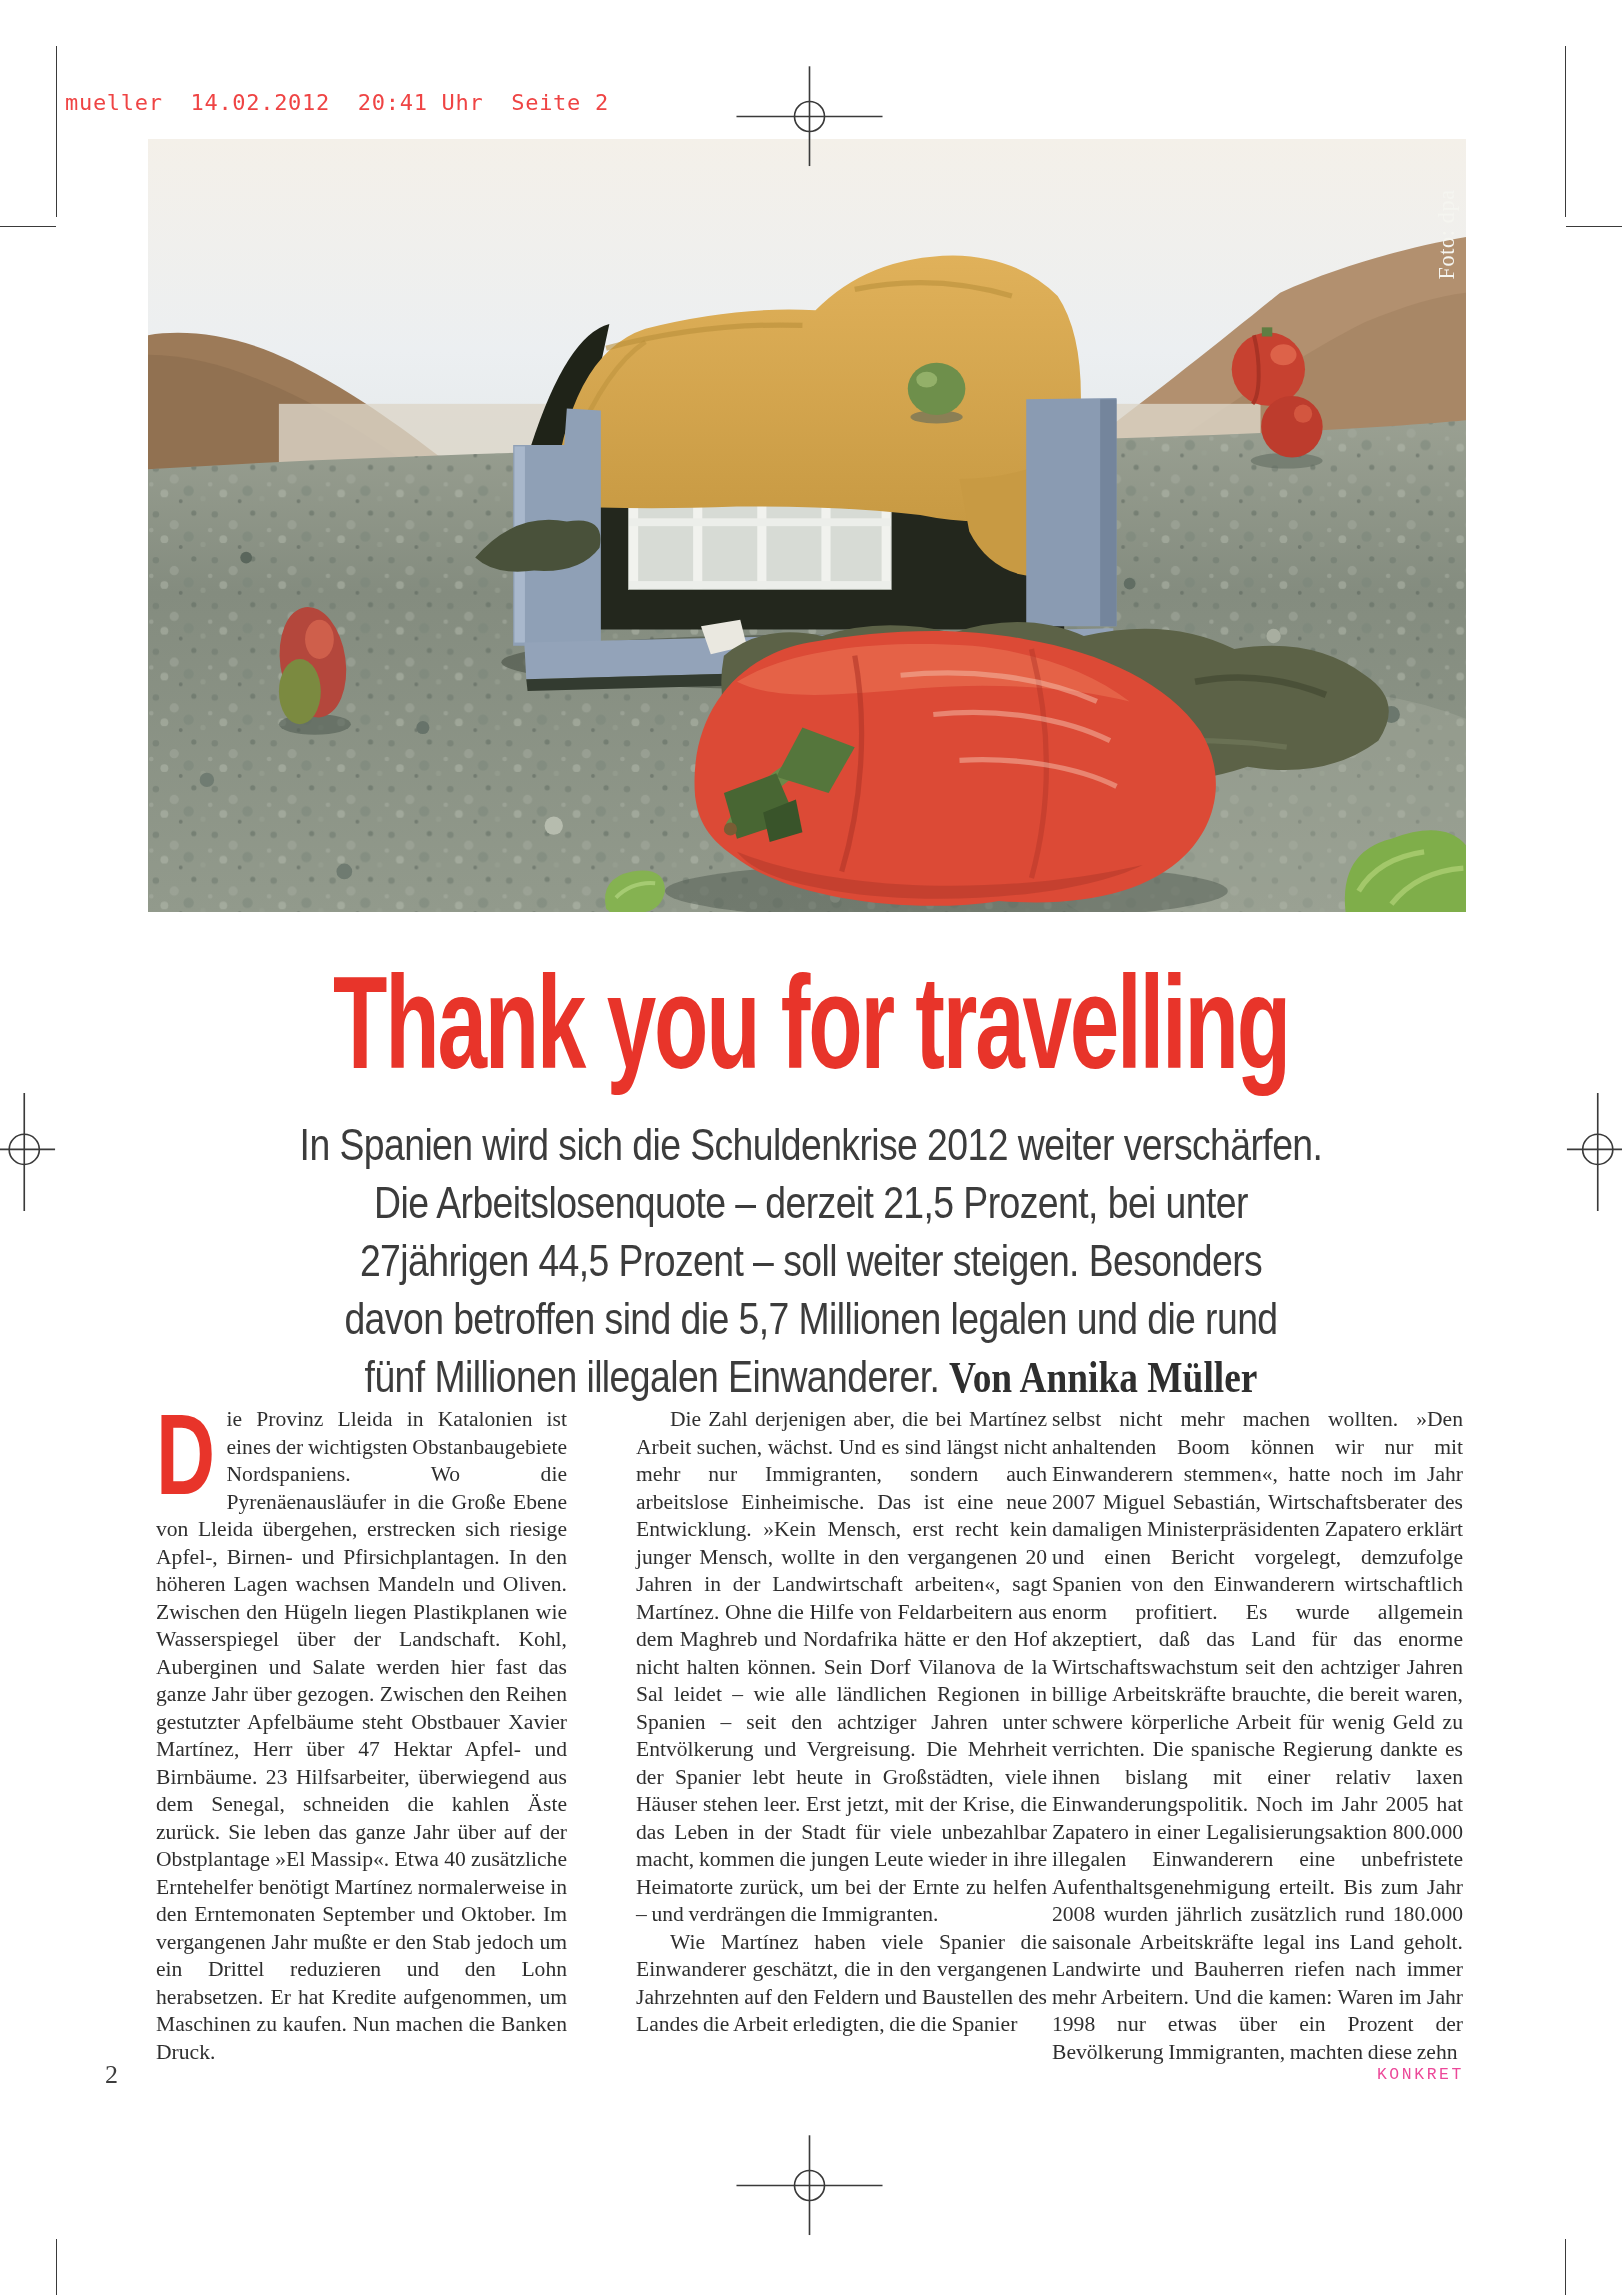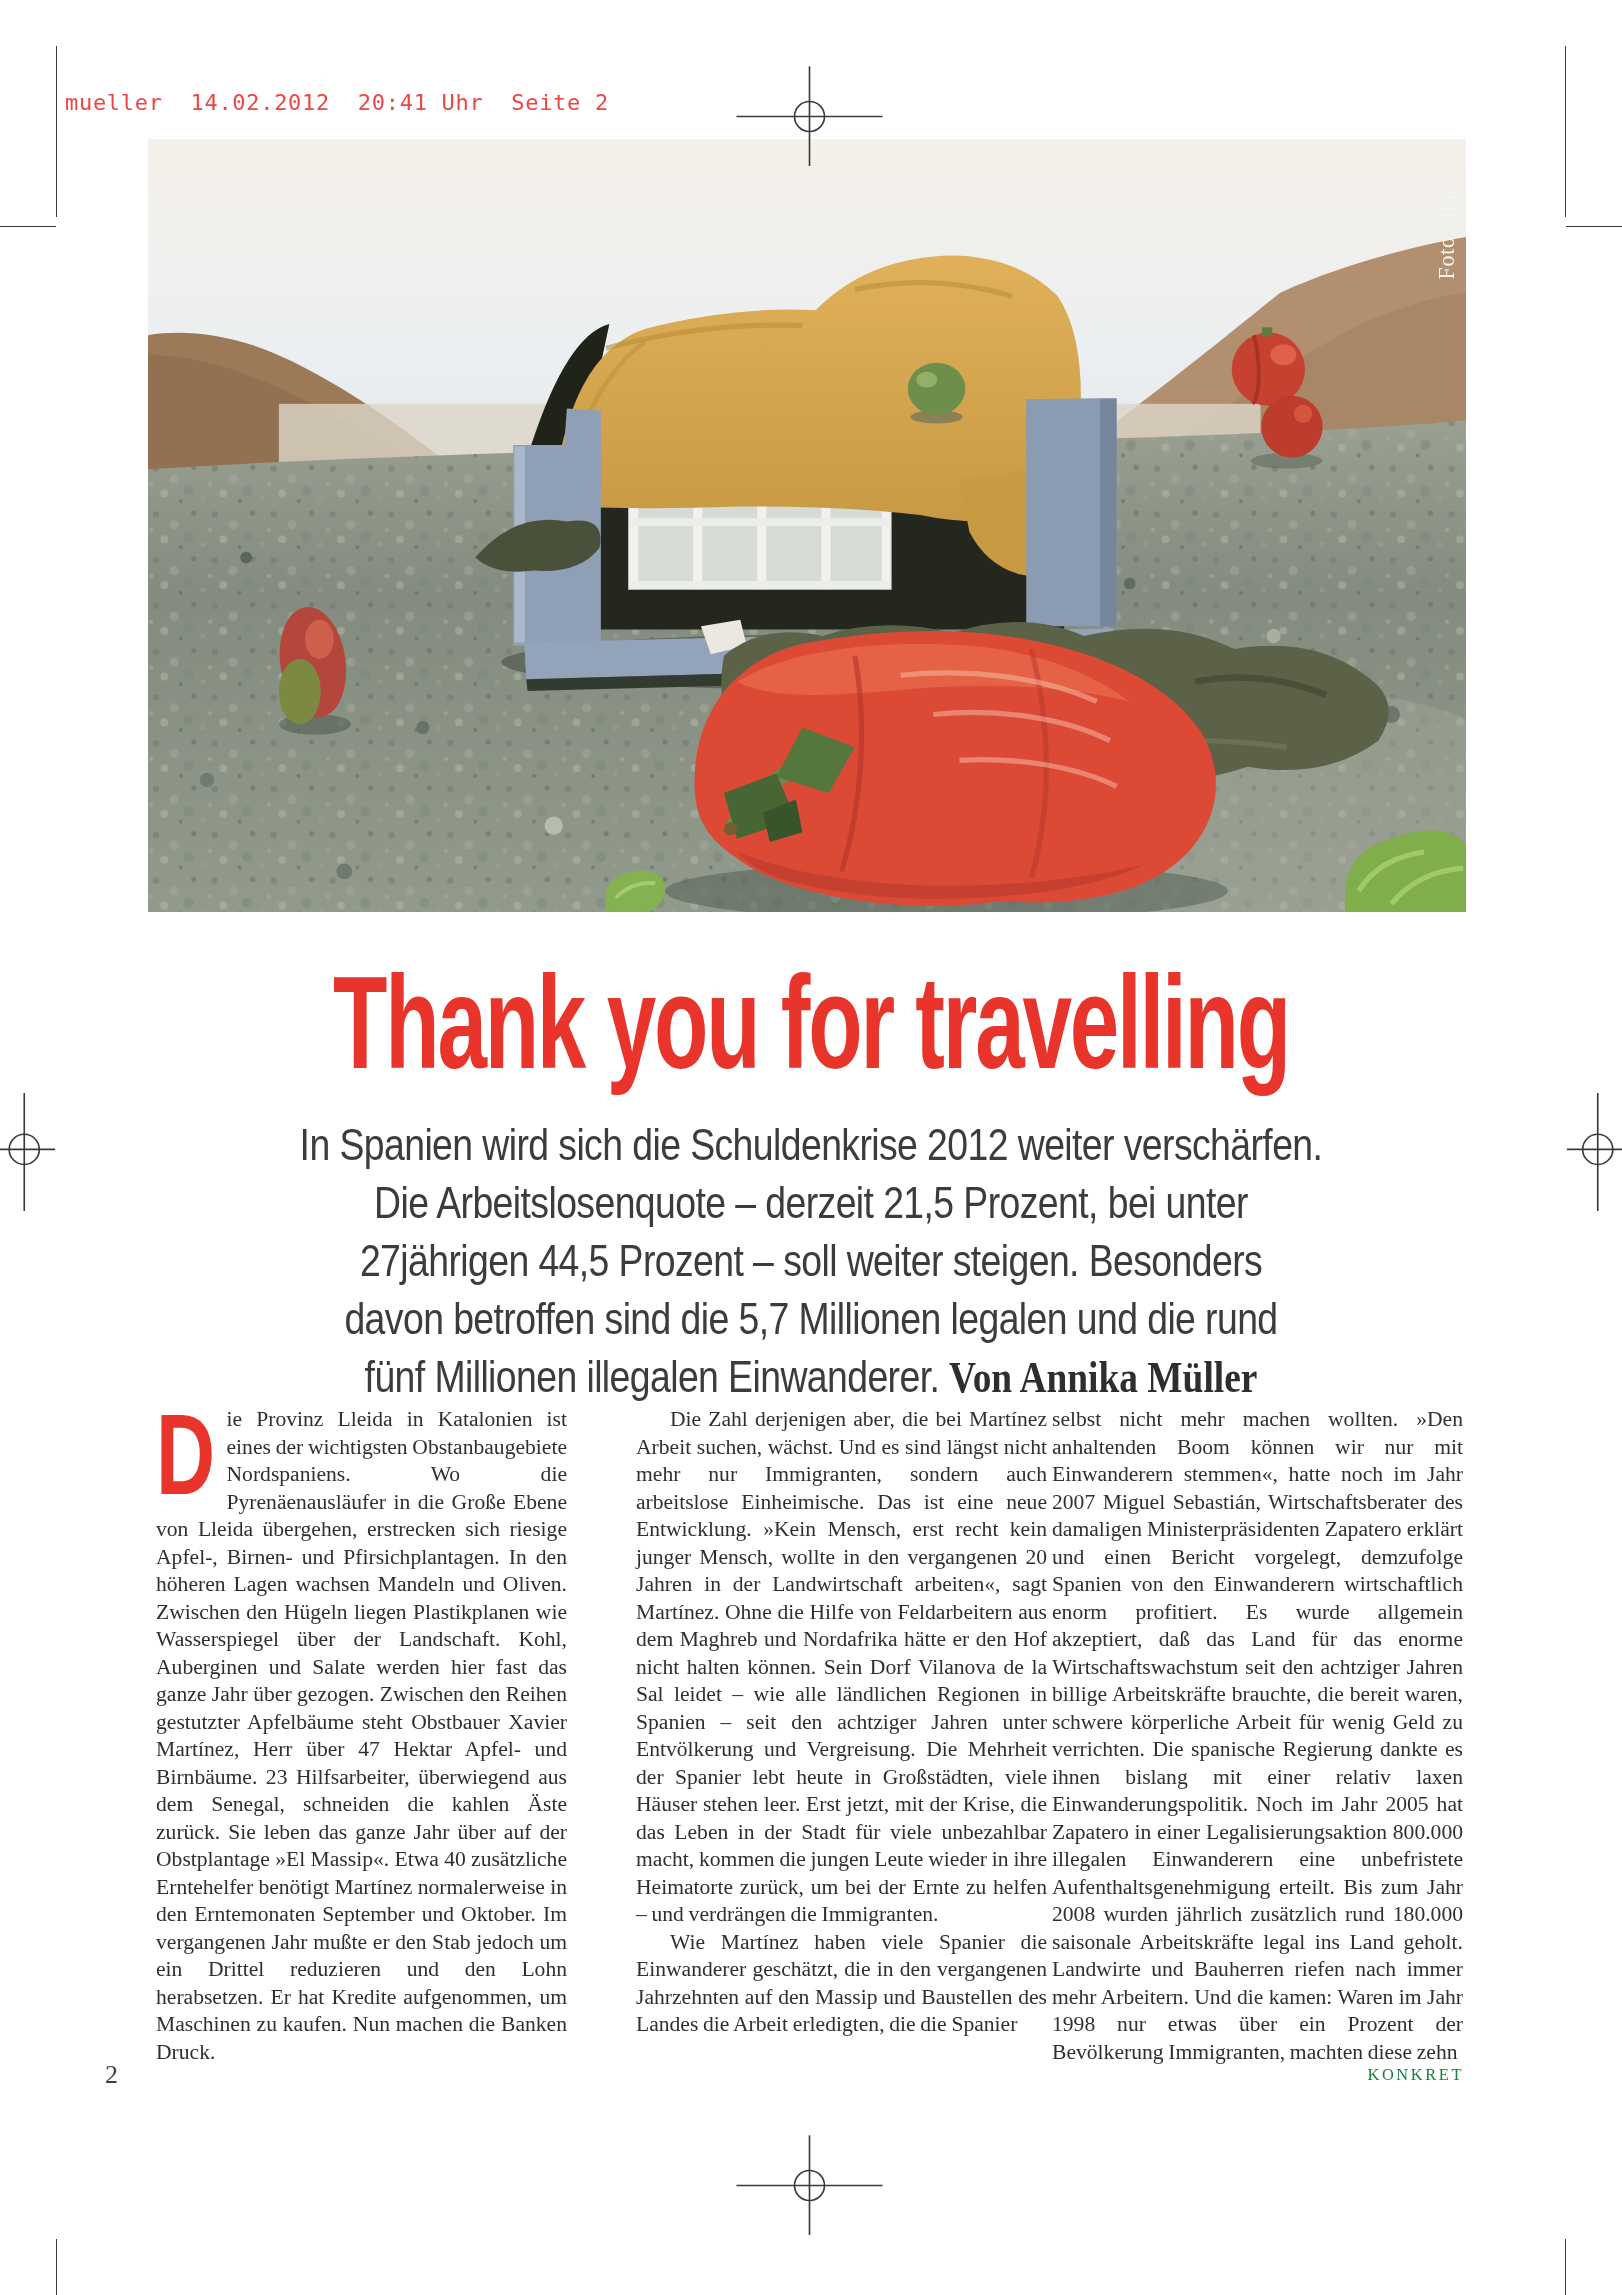--- a/index.html
+++ b/index.html
@@ -67,22 +67,22 @@
     transform:scale(0.66,0.92);transform-origin:0 0;
   }
 
   
   .page-number{
     position:absolute;left:105px;top:2060px;
     font-family:"Liberation Serif",serif;font-size:26px;color:#3d3d3d;
   }
   .magazine-name{
     position:absolute;right:158px;top:2065px;
-    font-family:Liberation Serif, serif;font-size:16.4px;
-    letter-spacing:2.6px;color:#15803d;
+    font-family:Liberation Mono, monospace;font-size:16.4px;
+    letter-spacing:2.6px;color:#ec4899;
   }
 </style>
 </head>
 <body>
 
 <div class="cropline" style="left:56px;top:46px;width:1.3px;height:171px;"></div>
 <div class="cropline" style="left:0;top:226px;width:56px;height:1.3px;"></div>
 <div class="cropline" style="left:1565px;top:46px;width:1.3px;height:171px;"></div>
 <div class="cropline" style="left:1566px;top:226px;width:56px;height:1.3px;"></div>
 <div class="cropline" style="left:56px;top:2239px;width:1.3px;height:56px;"></div>
@@ -277,21 +277,21 @@
   <div><span>fünf Millionen illegalen Einwanderer.</span> <span class="author">Von Annika Müller</span></div>
 </div>
 
 <div class="col col-1">
   <p><span class="dropcap">
         <span>D</span>
       </span><span>ie Provinz Lleida in Katalonien ist eines der wichtigsten Obstanbaugebiete Nordspaniens. Wo die Pyrenäenausläufer in die Große Ebene von Lleida übergehen, erstrecken sich riesige Apfel-, Birnen- und Pfirsichplantagen. In den höheren Lagen wachsen Mandeln und Oliven. Zwischen den Hügeln liegen Plastikplanen wie Wasserspiegel über der Landschaft. Kohl, Auberginen und Salate werden hier fast das ganze Jahr über gezogen. Zwischen den Reihen gestutzter Apfelbäume steht Obstbauer Xavier Martínez, Herr über 47 Hektar Apfel- und Birnbäume. 23 Hilfsarbeiter, überwiegend aus dem Senegal, schneiden die kahlen Äste zurück. Sie leben das ganze Jahr über auf der Obstplantage »El Massip«. Etwa 40 zusätzliche Erntehelfer benötigt Martínez normalerweise in den Erntemonaten September und Oktober. Im vergangenen Jahr mußte er den Stab jedoch um ein Drittel reduzieren und den Lohn herabsetzen. Er hat Kredite aufgenommen, um Maschinen zu kaufen. Nun machen die Banken Druck.</span></p>
 </div>
 <div class="col col-2">
   <p class="indent">Die Zahl derjenigen aber, die bei Martínez Arbeit suchen, wächst. Und es sind längst nicht mehr nur Immigranten, sondern auch arbeitslose Einheimische. Das ist eine neue Entwicklung. »Kein Mensch, erst recht kein junger Mensch, wollte in den vergangenen 20 Jahren in der Landwirtschaft arbeiten«, sagt Martínez. Ohne die Hilfe von Feldarbeitern aus dem Maghreb und Nordafrika hätte er den Hof nicht halten können. Sein Dorf Vilanova de la Sal leidet – wie alle ländlichen Regionen in Spanien – seit den achtziger Jahren unter Entvölkerung und Vergreisung. Die Mehrheit der Spanier lebt heute in Großstädten, viele Häuser stehen leer. Erst jetzt, mit der Krise, die das Leben in der Stadt für viele unbezahlbar macht, kommen die jungen Leute wieder in ihre Heimatorte zurück, um bei der Ernte zu helfen – und verdrängen die Immigranten.</p>
-  <p class="indent">Wie Martínez haben viele Spanier die Einwanderer geschätzt, die in den vergangenen Jahrzehnten auf den Massip und Baustellen des Landes die Arbeit erledigten, die die Spanier</p>
+  <p class="indent">Wie Martínez haben viele Spanier die Einwanderer geschätzt, die in den vergangenen Jahrzehnten auf den Feldern und Baustellen des Landes die Arbeit erledigten, die die Spanier</p>
 </div>
 <div class="col col-3">
   <p>selbst nicht mehr machen wollten. »Den anhaltenden Boom können wir nur mit Einwanderern stemmen«, hatte noch im Jahr 2007 Miguel Sebastián, Wirtschaftsberater des damaligen Ministerpräsidenten Zapatero erklärt und einen Bericht vorgelegt, demzufolge Spanien von den Einwanderern wirtschaftlich enorm profitiert. Es wurde allgemein akzeptiert, daß das Land für das enorme Wirtschaftswachstum seit den achtziger Jahren billige Arbeitskräfte brauchte, die bereit waren, schwere körperliche Arbeit für wenig Geld zu verrichten. Die spanische Regierung dankte es ihnen bislang mit einer relativ laxen Einwanderungspolitik. Noch im Jahr 2005 hat Zapatero in einer Legalisierungsaktion 800.000 illegalen Einwanderern eine unbefristete Aufenthaltsgenehmigung erteilt. Bis zum Jahr 2008 wurden jährlich zusätzlich rund 180.000 saisonale Arbeitskräfte legal ins Land geholt. Landwirte und Bauherren riefen nach immer mehr Arbeitern. Und die kamen: Waren im Jahr 1998 nur etwas über ein Prozent der Bevölkerung Immigranten, machten diese zehn</p>
 </div>
 
 <div class="page-number">2</div>
 <div class="magazine-name">KONKRET</div>
 
 
 </body></html>

